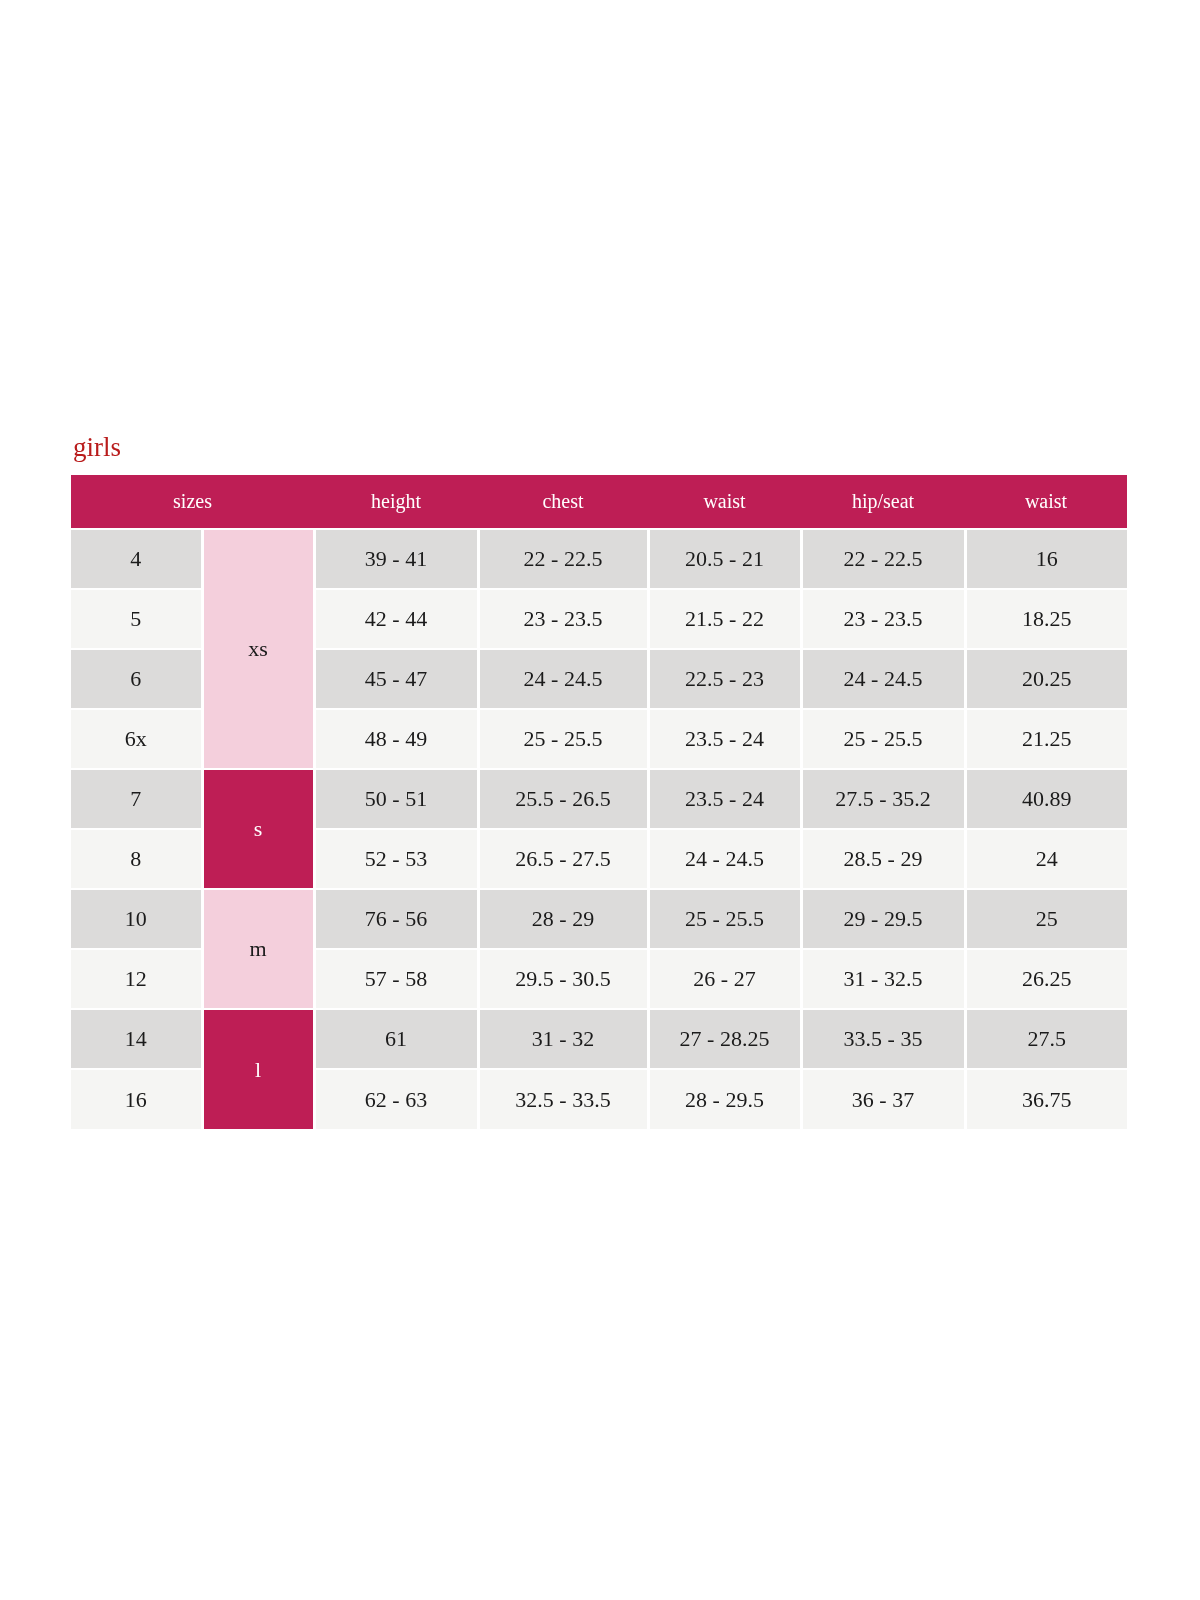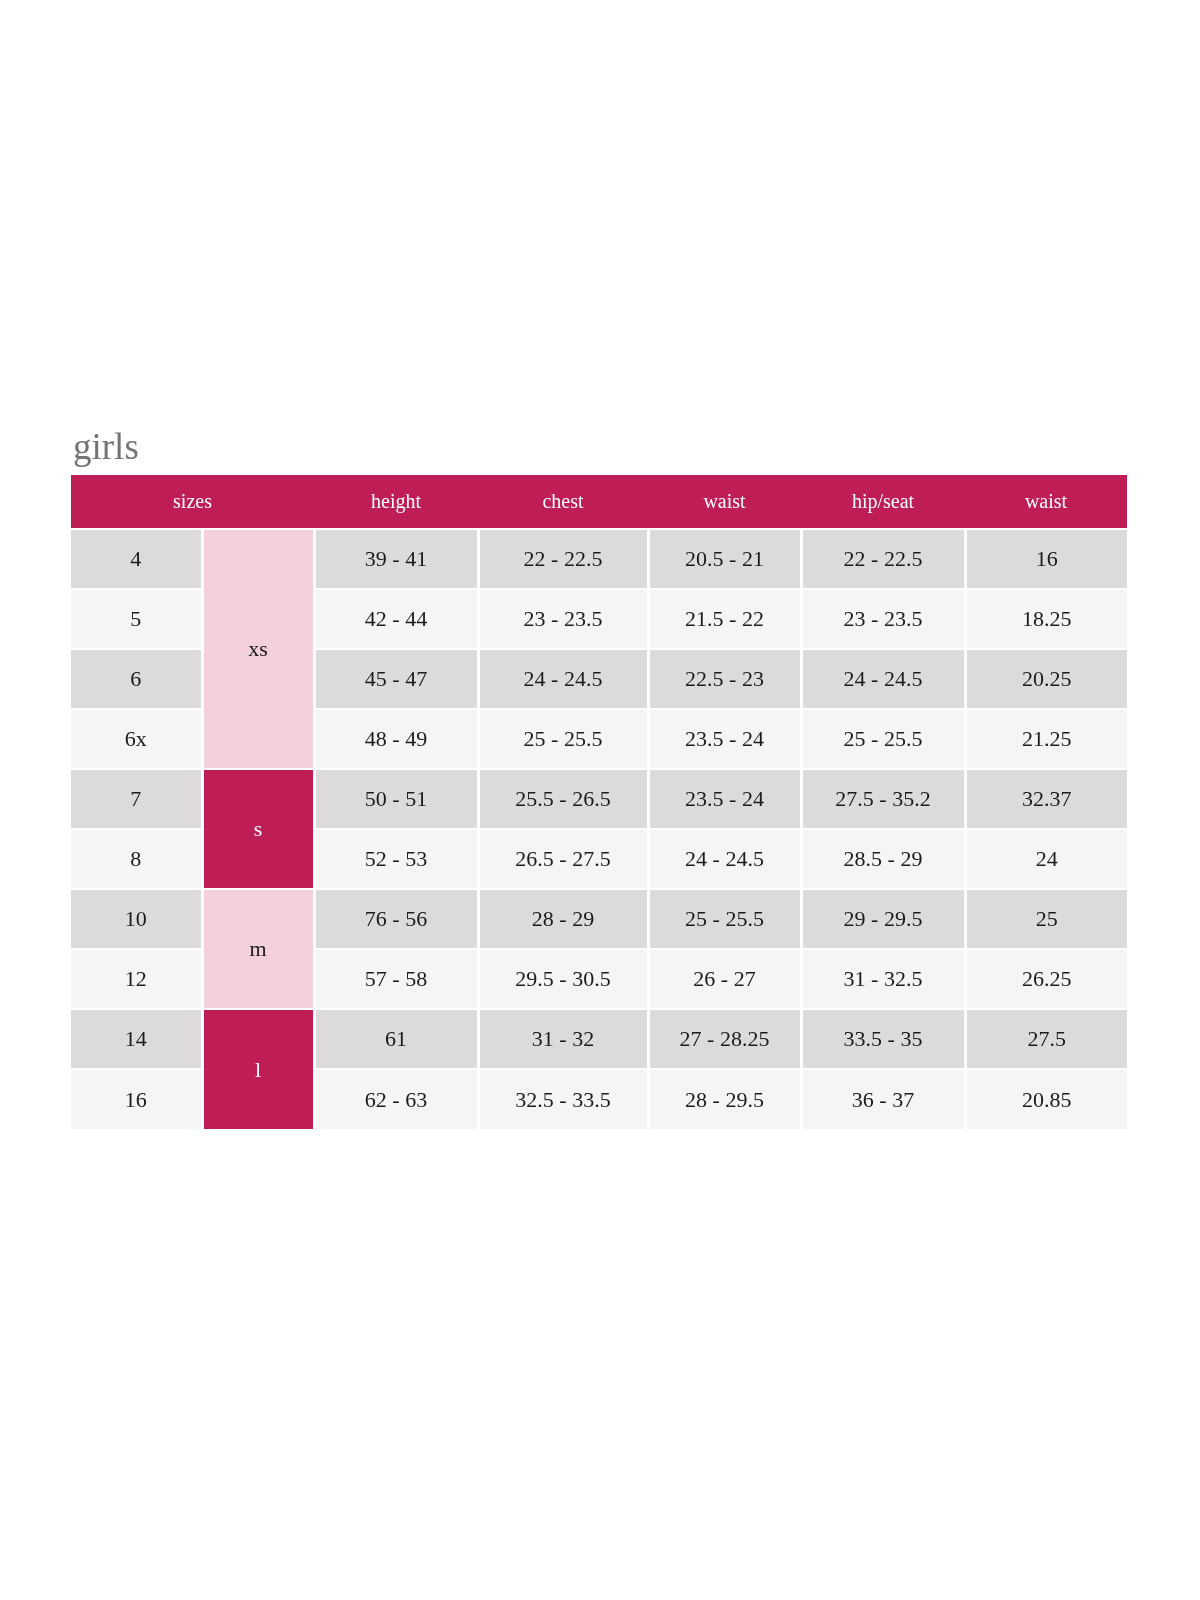--- a/index.html
+++ b/index.html
@@ -9,21 +9,21 @@
     --row-light:#f5f5f3;
     --group-pink:#f4cfdc;
     --group-crimson:#be1e55;
     --text-dark:#1b1b1b;
     --page-bg:#ffffff;
   }
   *{box-sizing:border-box;margin:0;padding:0;}
   html,body{width:1200px;height:1600px;background:var(--page-bg);
     font-family:"Liberation Serif","DejaVu Serif",serif;color:var(--text-dark);}
   .sheet{position:absolute;left:71px;top:428px;width:1056px;}
-  .page-title{font-size:37px;line-height:38px;margin:0 0 9px 2px;color:#737373;}
+  .page-title{font-size:27px;line-height:38px;margin:0 0 9px 2px;color:#b91c1c;}
   table.size-table{width:1056px;table-layout:fixed;border-collapse:collapse;}
   table.size-table thead tr{height:54px;}
   table.size-table thead th{
     background:var(--header-bg);color:var(--header-text);
     font-weight:normal;font-size:20px;text-align:center;vertical-align:middle;
     border:none;}
   table.size-table tbody tr{height:60px;}
   table.size-table tbody td{
     font-size:22px;text-align:center;vertical-align:middle;
     border-top:2px solid #fff;border-left:3px solid #fff;}
@@ -92,21 +92,21 @@
           <td class="stripe-light">25 - 25.5</td>
           <td class="stripe-light">21.25</td>
         </tr>
         <tr>
           <td class="stripe-gray">7</td>
           <td class="group-crimson" rowspan="2">s</td>
           <td class="stripe-gray">50 - 51</td>
           <td class="stripe-gray">25.5 - 26.5</td>
           <td class="stripe-gray">23.5 - 24</td>
           <td class="stripe-gray">27.5 - 35.2</td>
-          <td class="stripe-gray">32.37</td>
+          <td class="stripe-gray">40.89</td>
         </tr>
         <tr>
           <td class="stripe-light">8</td>
           <td class="stripe-light">52 - 53</td>
           <td class="stripe-light">26.5 - 27.5</td>
           <td class="stripe-light">24 - 24.5</td>
           <td class="stripe-light">28.5 - 29</td>
           <td class="stripe-light">24</td>
         </tr>
         <tr>
@@ -134,17 +134,17 @@
           <td class="stripe-gray">27 - 28.25</td>
           <td class="stripe-gray">33.5 - 35</td>
           <td class="stripe-gray">27.5</td>
         </tr>
         <tr>
           <td class="stripe-light">16</td>
           <td class="stripe-light">62 - 63</td>
           <td class="stripe-light">32.5 - 33.5</td>
           <td class="stripe-light">28 - 29.5</td>
           <td class="stripe-light">36 - 37</td>
-          <td class="stripe-light">20.85</td>
+          <td class="stripe-light">36.75</td>
         </tr>
       </tbody>
   </table>
 </div>
 
 </body></html>

